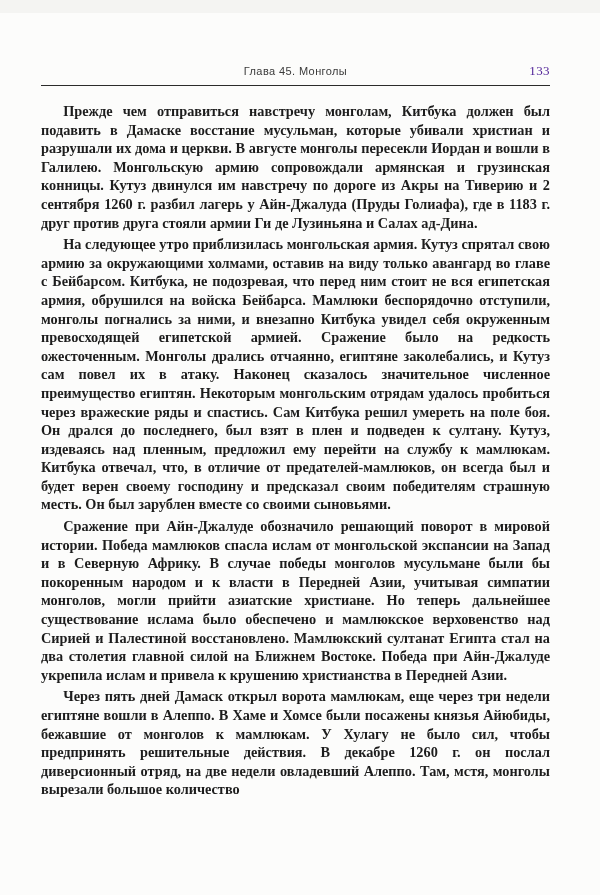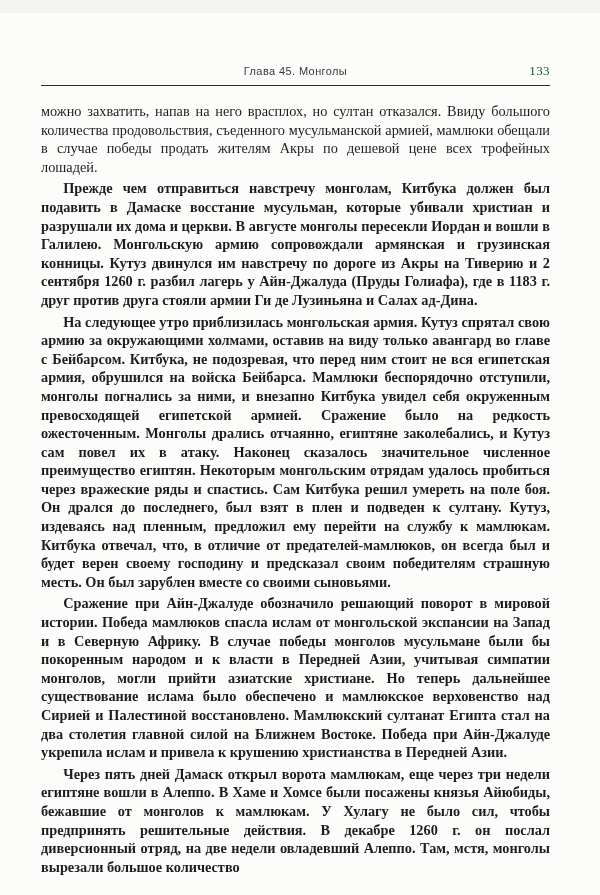--- a/index.html
+++ b/index.html
@@ -37,21 +37,21 @@
   }
   .running-title {
     text-align: center;
   }
   .page-number {
     position: absolute;
     right: 0;
     top: -2px;
     font-family: "Liberation Serif", "DejaVu Serif", serif;
     font-size: 13px;
-    color: #14532d;
+    color: #4c1d95;
   }
   .head-rule {
     border: none;
     border-top: 1.2px solid #2b2b2b;
     margin: 0 0 16px 0;
   }
   .body-text {
     font-size: 14.3px;
     line-height: 18.6px;
     text-align: justify;
@@ -72,21 +72,20 @@
   <div class="page-inner">
 
     <header class="running-head">
       <span class="running-title">Глава 45. Монголы</span>
       <span class="page-number">133</span>
     </header>
 
     <hr class="head-rule">
 
     <main class="body-text">
-      <p class="para">можно захватить, напав на него врасплох, но султан отказался. Ввиду большого количества продовольствия, съеденного мусульманской армией, мамлюки обещали в случае победы продать жителям Акры по дешевой цене всех трофейных лошадей.</p>
       <p class="para indent">Прежде чем отправиться навстречу монголам, Китбука должен был подавить в Дамаске восстание мусульман, которые убивали христиан и разрушали их дома и церкви. В августе монголы пересекли Иордан и вошли в Галилею. Монгольскую армию сопровождали армянская и грузинская конницы. Кутуз двинулся им навстречу по дороге из Акры на Тиверию и 2 сентября 1260 г. разбил лагерь у Айн-Джалуда (Пруды Голиафа), где в 1183 г. друг против друга стояли армии Ги де Лузиньяна и Салах ад-Дина.</p>
       <p class="para indent">На следующее утро приблизилась монгольская армия. Кутуз спрятал свою армию за окружающими холмами, оставив на виду только авангард во главе с Бейбарсом. Китбука, не подозревая, что перед ним стоит не вся египетская армия, обрушился на войска Бейбарса. Мамлюки беспорядочно отступили, монголы погнались за ними, и внезапно Китбука увидел себя окруженным превосходящей египетской армией. Сражение было на редкость ожесточенным. Монголы дрались отчаянно, египтяне заколебались, и Кутуз сам повел их в атаку. Наконец сказалось значительное численное преимущество египтян. Некоторым монгольским отрядам удалось пробиться через вражеские ряды и спастись. Сам Китбука решил умереть на поле боя. Он дрался до последнего, был взят в плен и подведен к султану. Кутуз, издеваясь над пленным, предложил ему перейти на службу к мамлюкам. Китбука отвечал, что, в отличие от предателей-мамлюков, он всегда был и будет верен своему господину и предсказал своим победителям страшную месть. Он был зарублен вместе со своими сыновьями.</p>
       <p class="para indent">Сражение при Айн-Джалуде обозначило решающий поворот в мировой истории. Победа мамлюков спасла ислам от монгольской экспансии на Запад и в Северную Африку. В случае победы монголов мусульмане были бы покоренным народом и к власти в Передней Азии, учитывая симпатии монголов, могли прийти азиатские христиане. Но теперь дальнейшее существование ислама было обеспечено и мамлюкское верховенство над Сирией и Палестиной восстановлено. Мамлюкский султанат Египта стал на два столетия главной силой на Ближнем Востоке. Победа при Айн-Джалуде укрепила ислам и привела к крушению христианства в Передней Азии.</p>
       <p class="para indent">Через пять дней Дамаск открыл ворота мамлюкам, еще через три недели египтяне вошли в Алеппо. В Хаме и Хомсе были посажены князья Айюбиды, бежавшие от монголов к мамлюкам. У Хулагу не было сил, чтобы предпринять решительные действия. В декабре 1260 г. он послал диверсионный отряд, на две недели овладевший Алеппо. Там, мстя, монголы вырезали большое количество</p>
     </main>
 
   </div>
 </div>
 
 </body></html>

